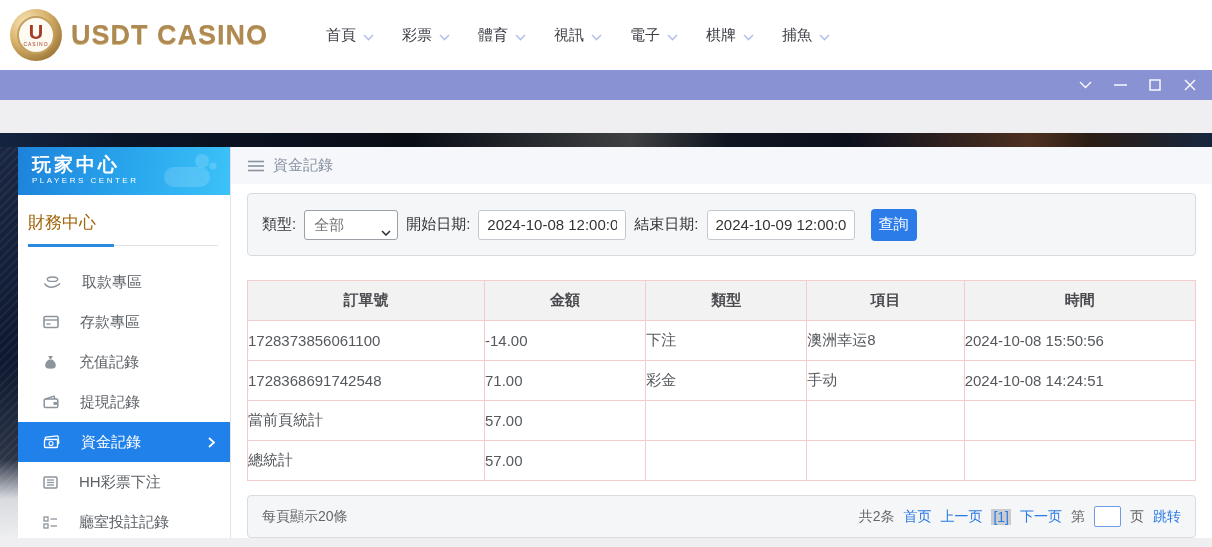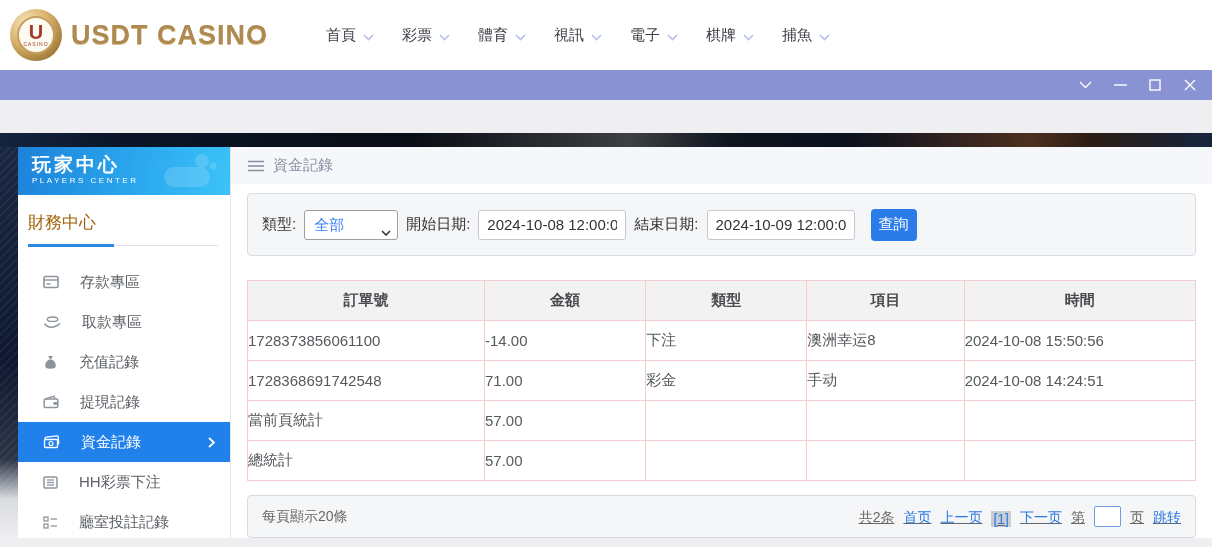--- a/index.html
+++ b/index.html
@@ -66,42 +66,42 @@
   .breadcrumb { height:39px; background:#f5f7fa; display:flex; align-items:center; gap:9px;
     padding-left:17px; color:#8a92a2; font-size:15px; }
   .bc-icon { display:flex; cursor:pointer; color:#8a92a2; }
   .main-body { padding:9px 16px 0 16px; }
 
   .filter-box { background:#f5f6f8; border:1px solid #d8dce1; border-radius:4px; height:63px;
     display:flex; align-items:center; padding-left:14px; gap:8px; }
   .f-label { font-size:15px; color:#333; white-space:nowrap; }
   .sel-wrap { position:relative; }
   .type-select { appearance:none; -webkit-appearance:none; width:94px; height:30px;
-    border:1px solid #9aa0a6; border-radius:3px; background:#fff; font-size:15px; color:#3b82f6;
+    border:1px solid #9aa0a6; border-radius:3px; background:#fff; font-size:15px; color:#737373;
     padding:0 22px 0 9px; font-family:"Liberation Sans",sans-serif; }
   .sel-chev { position:absolute; right:7px; top:12px; pointer-events:none; }
   .date-input { width:148px; height:30px; border:1px solid #c4c9cf; border-radius:3px;
     background:#fff; font-size:15px; color:#333; padding:0 8px;
     font-family:"Liberation Sans",sans-serif; }
   .query-btn { width:46px; height:32px; margin-left:8px; background:#2b7ce9; border:none;
     border-radius:4px; color:#fff; font-size:15px; cursor:pointer;
     font-family:"Liberation Sans",sans-serif; }
 
   .data-table { width:100%; border-collapse:collapse; table-layout:fixed; margin-top:24px;
     border:1px solid #e6e8eb; }
   .data-table th { height:40px; background:#f2f2f3; color:#4a4a4f; font-size:15px;
     font-weight:bold; border:1px solid #f3cdcd; text-align:center; }
   .data-table td { height:40px; background:#fff; color:#55585c; font-size:15px;
     border:1px solid #f3cdcd; text-align:left; }
 
   .footer-box { margin-top:14px; background:#f5f6f8; border:1px solid #d8dce1; border-radius:4px;
     height:43px; display:flex; align-items:center; justify-content:space-between;
     padding:0 14px; }
   .page-size { font-size:14px; color:#666; }
-  .pager { display:flex; align-items:flex-end; gap:9px; font-size:14px; color:#666;text-decoration:underline; }
+  .pager { display:flex; align-items:center; gap:9px; font-size:14px; color:#666; }
   .pg-link { color:#2a7ae4; cursor:pointer; }
   .pg-current { color:#2a7ae4; background:#c9cdd2; padding:0 2px; cursor:pointer; }
   .jump-input { width:27px; height:21px; border:1px solid #6f9ce6; border-radius:2px;
     background:#fff; }
 
   .bottom-strip { height:9px; background:#efeff1; }
 </style>
 </head>
 <body>
 
@@ -212,36 +212,36 @@
       </span>
     </div>
 
     <div class="sb-section">
       <div class="sb-section-title">財務中心</div>
     </div>
 
     <div class="sb-menu">
       <div class="sb-item">
         <span class="sb-icon">
+            <svg width="18" height="14" viewBox="0 0 18 14">
+              <ellipse cx="9.5" cy="4.2" rx="5.2" ry="2.2" fill="none" stroke="currentColor" stroke-width="1.4"></ellipse>
+              <path d="M1.5 8.5 C4 12 8 13 12 11.5 C14.5 10.5 16 9.5 17 8.5" fill="none" stroke="currentColor" stroke-width="1.5"></path>
+            </svg>
+          </span>
+        <span>取款專區</span>
+      </div>
+      <div class="sb-item">
+        <span class="sb-icon">
             <svg width="16" height="14" viewBox="0 0 16 14">
               <rect x="1" y="1.5" width="14" height="11" rx="1.5" fill="none" stroke="currentColor" stroke-width="1.6"></rect>
               <line x1="1" y1="5" x2="15" y2="5" stroke="currentColor" stroke-width="1.4"></line>
               <line x1="3.5" y1="9" x2="7.5" y2="9" stroke="currentColor" stroke-width="1.4"></line>
             </svg>
           </span>
         <span>存款專區</span>
-      </div>
-      <div class="sb-item">
-        <span class="sb-icon">
-            <svg width="18" height="14" viewBox="0 0 18 14">
-              <ellipse cx="9.5" cy="4.2" rx="5.2" ry="2.2" fill="none" stroke="currentColor" stroke-width="1.4"></ellipse>
-              <path d="M1.5 8.5 C4 12 8 13 12 11.5 C14.5 10.5 16 9.5 17 8.5" fill="none" stroke="currentColor" stroke-width="1.5"></path>
-            </svg>
-          </span>
-        <span>取款專區</span>
       </div>
       <div class="sb-item">
         <span class="sb-icon">
             <svg width="15" height="15" viewBox="0 0 15 15">
               <path d="M5.2 1h4.6L8.2 4H6.8z" fill="currentColor"></path>
               <path d="M6 4.5h3c3 1.8 4.3 4.6 3.6 7.3-.3 1.2-1.8 2-5.1 2s-4.8-.8-5.1-2C1.7 9.1 3 6.3 6 4.5z" fill="currentColor"></path>
             </svg>
           </span>
         <span>充值記錄</span>
       </div>

